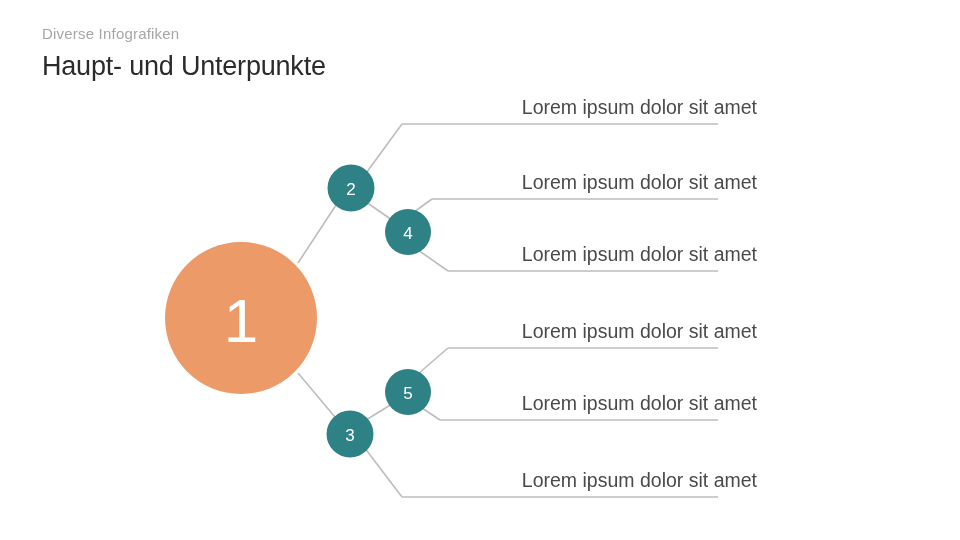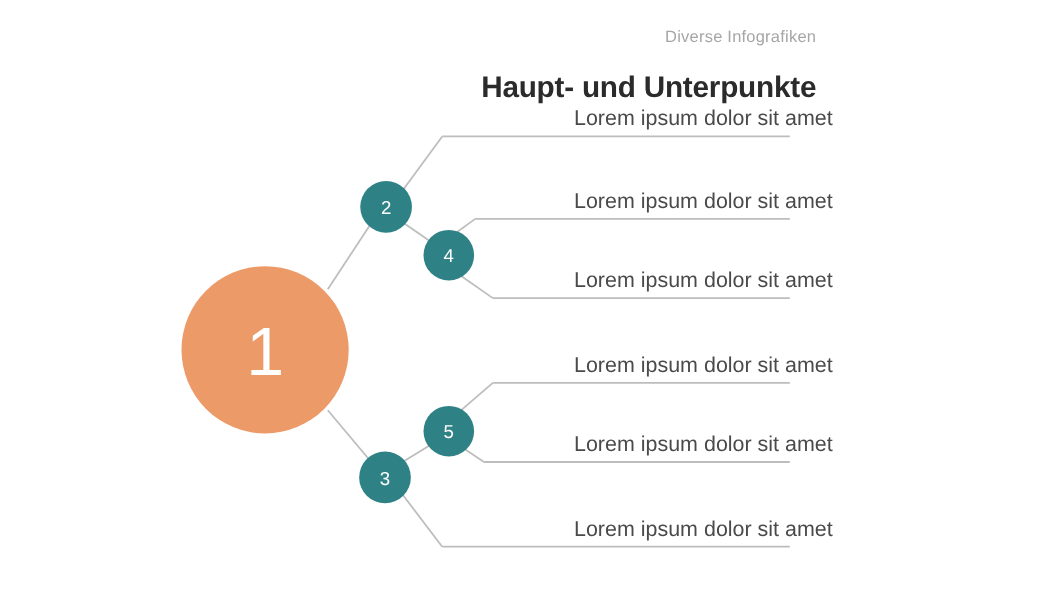--- a/index.html
+++ b/index.html
@@ -11,42 +11,41 @@
     height: 540px;
     background: #ffffff;
     font-family: "Liberation Sans", sans-serif;
     overflow: hidden;
   }
   #slide {
     position: relative;
     width: 960px;
     height: 540px;
     background: #ffffff;
-    text-align: right;
   }
   #header {
     position: absolute;
     left: 42px;
     top: 24px;
     width: 700px;
   }
   #eyebrow {
     font-size: 15px;
     color: #a6a6a6;
     letter-spacing: 0.2px;
     line-height: 20px;
     font-weight: 400;
   }
   #title {
     font-size: 27px;
-    font-weight: bold;
+    font-weight: normal;
     color: #2b2b2b;
     letter-spacing: -0.2px;
     line-height: 34px;
-    margin-top: 18px;
+    margin-top: 5px;
   }
   #diagram {
     position: absolute;
     left: 0;
     top: 0;
     width: 960px;
     height: 540px;
   }
   .connector {
     fill: none;

